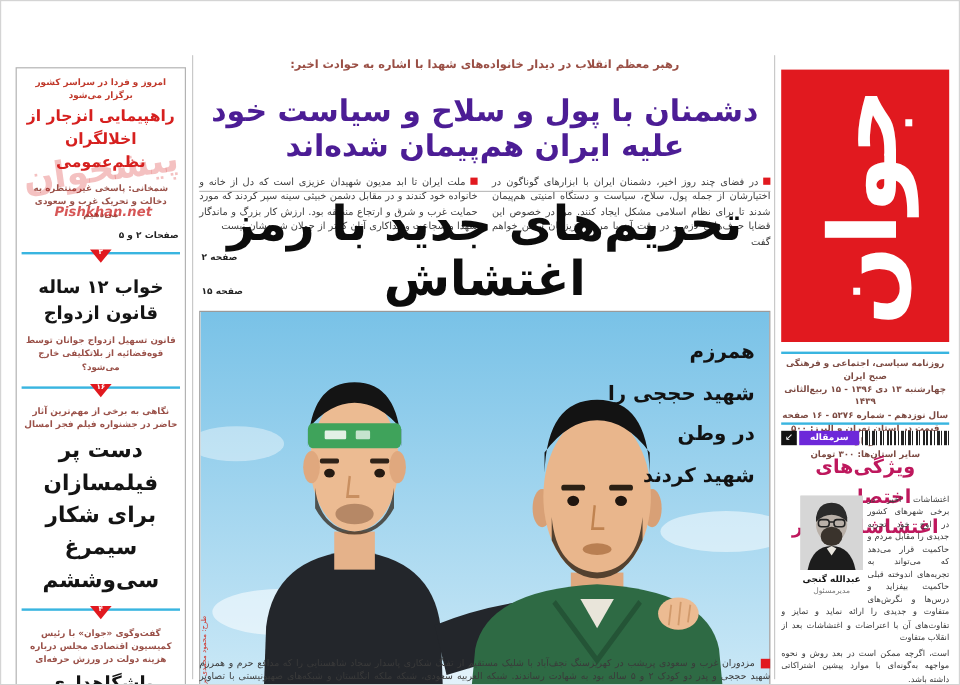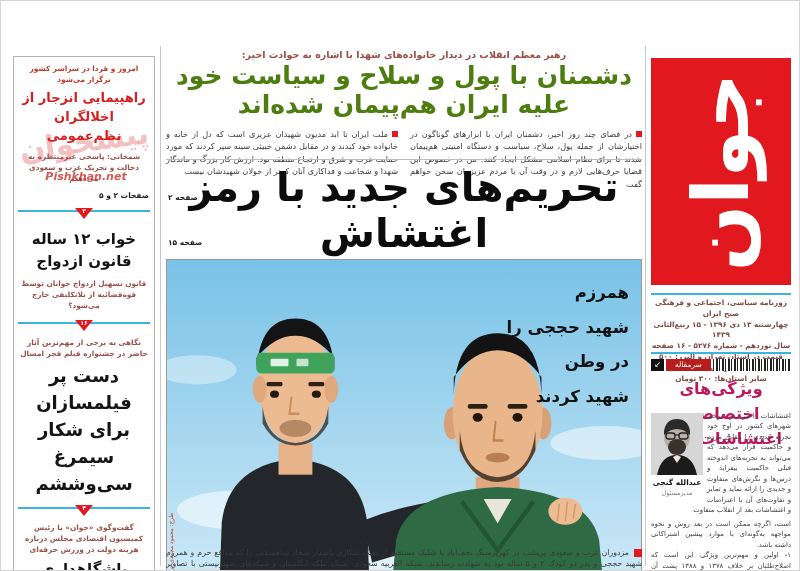--- a/index.html
+++ b/index.html
@@ -22,37 +22,37 @@
     transform:translate(-50%,-50%) rotate(-90deg);
     color:#fff; font-size:78px; font-weight:bold; white-space:nowrap;
     letter-spacing:-4px; line-height:1;
   }
   .cyanline { position:absolute; left:2px; width:140px; height:2px; background:#39b5e0; }
   .cl1 { top:292px; } .cl2 { top:351px; }
   .pubinfo { position:absolute; left:2px; top:297px; width:140px; text-align:center;
     font-size:7.3px; line-height:1.48; color:#7c4a42; font-weight:bold; }
   .edrow { position:absolute; left:2px; top:358px; width:140px; height:12px; display:flex; direction:ltr; align-items:stretch; gap:2px; }
   .edicon { width:13px; height:12px; background:#111; color:#fff; font-size:8px; line-height:12px; text-align:center; }
-  .edlabel { background:#b91c1c; color:#fff; font-size:7.5px; font-weight:normal; line-height:12px; padding:0 9px; }
+  .edlabel { background:#6d28d9; color:#fff; font-size:7.5px; font-weight:bold; line-height:12px; padding:0 9px; }
   .barcode { flex:1; background:repeating-linear-gradient(90deg,#222 0 1px,#fff 1px 3px,#222 3px 5px,#fff 5px 6px); }
   .edtitle { position:absolute; left:2px; top:376px; width:140px; text-align:center;
     font-size:16px; font-weight:bold; color:#be185d; line-height:1.55; }
   .edbody { position:absolute; left:2px; top:410px; width:140px; height:161px; overflow:hidden;
     font-size:6.9px; line-height:1.52; color:#3c3c3c; text-align:justify; }
-  .edphoto { float:left; width:52px; margin:2px 4px 2px 0; text-align:center; }
+  .edphoto { float:left; width:52px; margin:2px 4px 2px 16px; text-align:center; }
   .edphoto svg { width:52px; height:62px; display:block; background:#cfcfcf; }
   .edname { font-size:7.5px; font-weight:bold; color:#111; margin-top:2px; }
   .edrole { font-size:6.3px; color:#777; }
   .edbody2 { white-space:pre-line; margin-top:3px; }
 
   
   .maincol { position:absolute; left:165px; top:0; width:476px; height:571px; }
   .topstory { position:absolute; top:48px; left:0; width:476px; }
   .kicker { text-align:center; font-size:9.5px; color:#9a4f45; font-weight:bold; }
-  .headline1 { text-align:center; font-size:25px; font-weight:bold; color:#4d7c0f; margin-top:1px; letter-spacing:-0.5px; }
+  .headline1 { text-align:center; font-size:25px; font-weight:bold; color:#4c1d95; margin-top:18px; letter-spacing:-0.5px; }
   .topcols { display:flex; gap:12px; margin-top:9px; position:relative; padding-bottom:12px; }
   .topcol { flex:1; font-size:8.2px; line-height:1.52; color:#3d3d3d; text-align:justify; }
   .bullet::before { content:""; display:inline-block; width:6px; height:6px; background:#e1191f; margin-left:4px; }
   .pageref { font-size:7.5px; font-weight:bold; color:#222; }
   .topstory .pageref { position:absolute; left:2px; bottom:0; }
   .hdiv { position:absolute; left:0; width:476px; height:1px; background:#bdbdbd; }
   .leadstory { position:absolute; top:163px; left:0; width:476px; }
   .headline2 { text-align:center; font-size:40px; font-weight:bold; color:#0c0c0c; letter-spacing:-1px; }
   .subhead2 { text-align:center; font-size:10.5px; color:#666; margin-top:9px; }
   .leadstory .pageref { position:absolute; left:2px; top:74px; }

